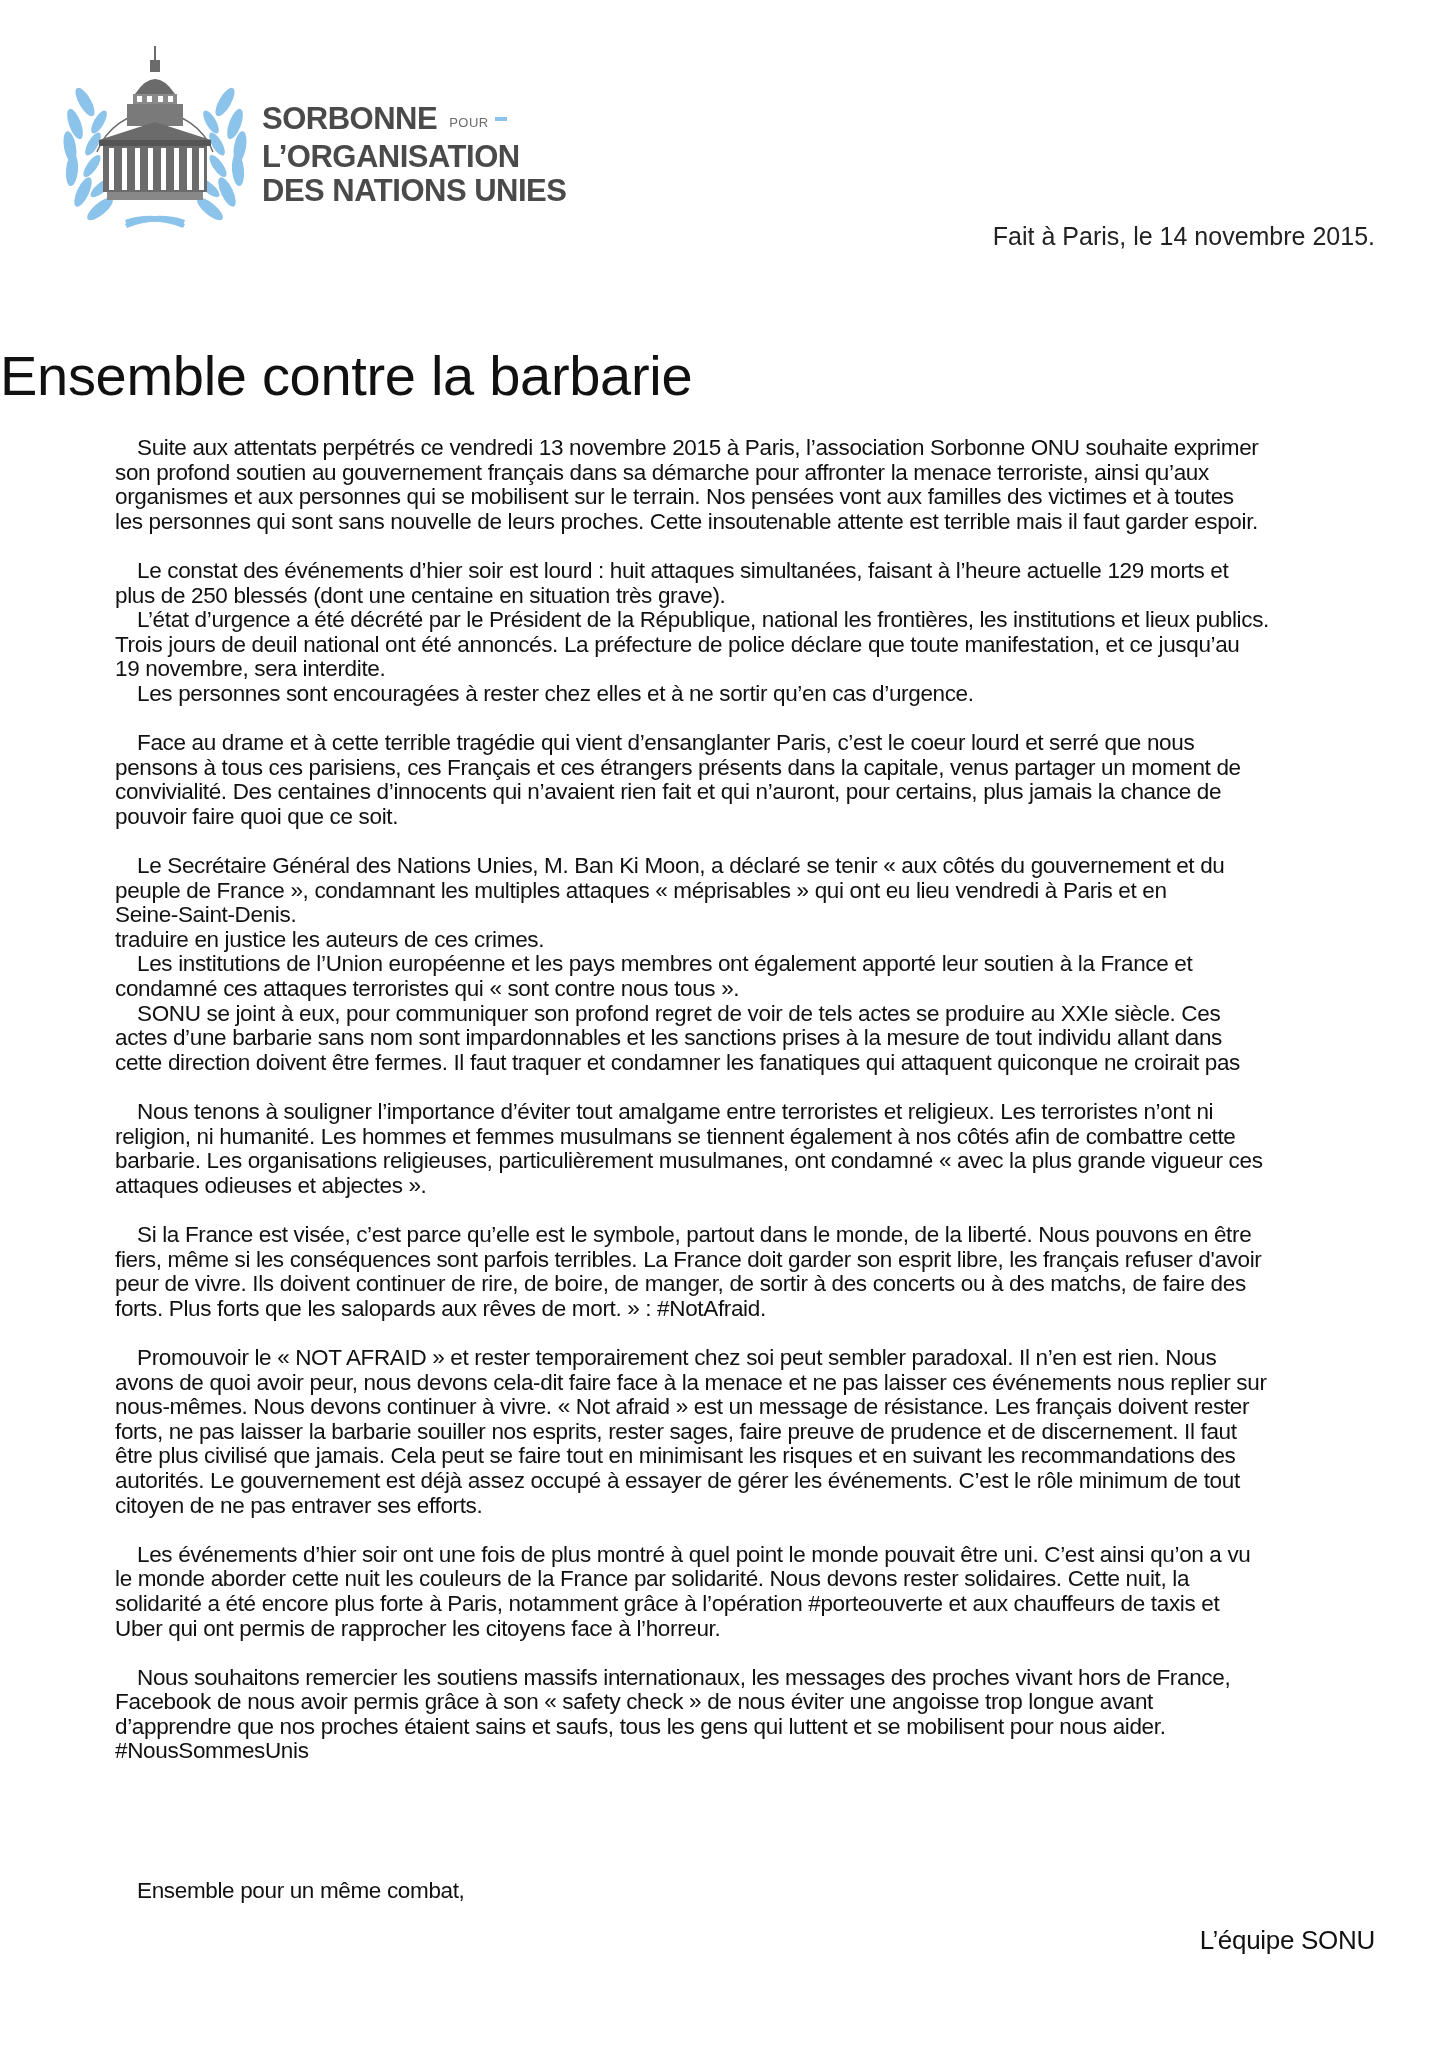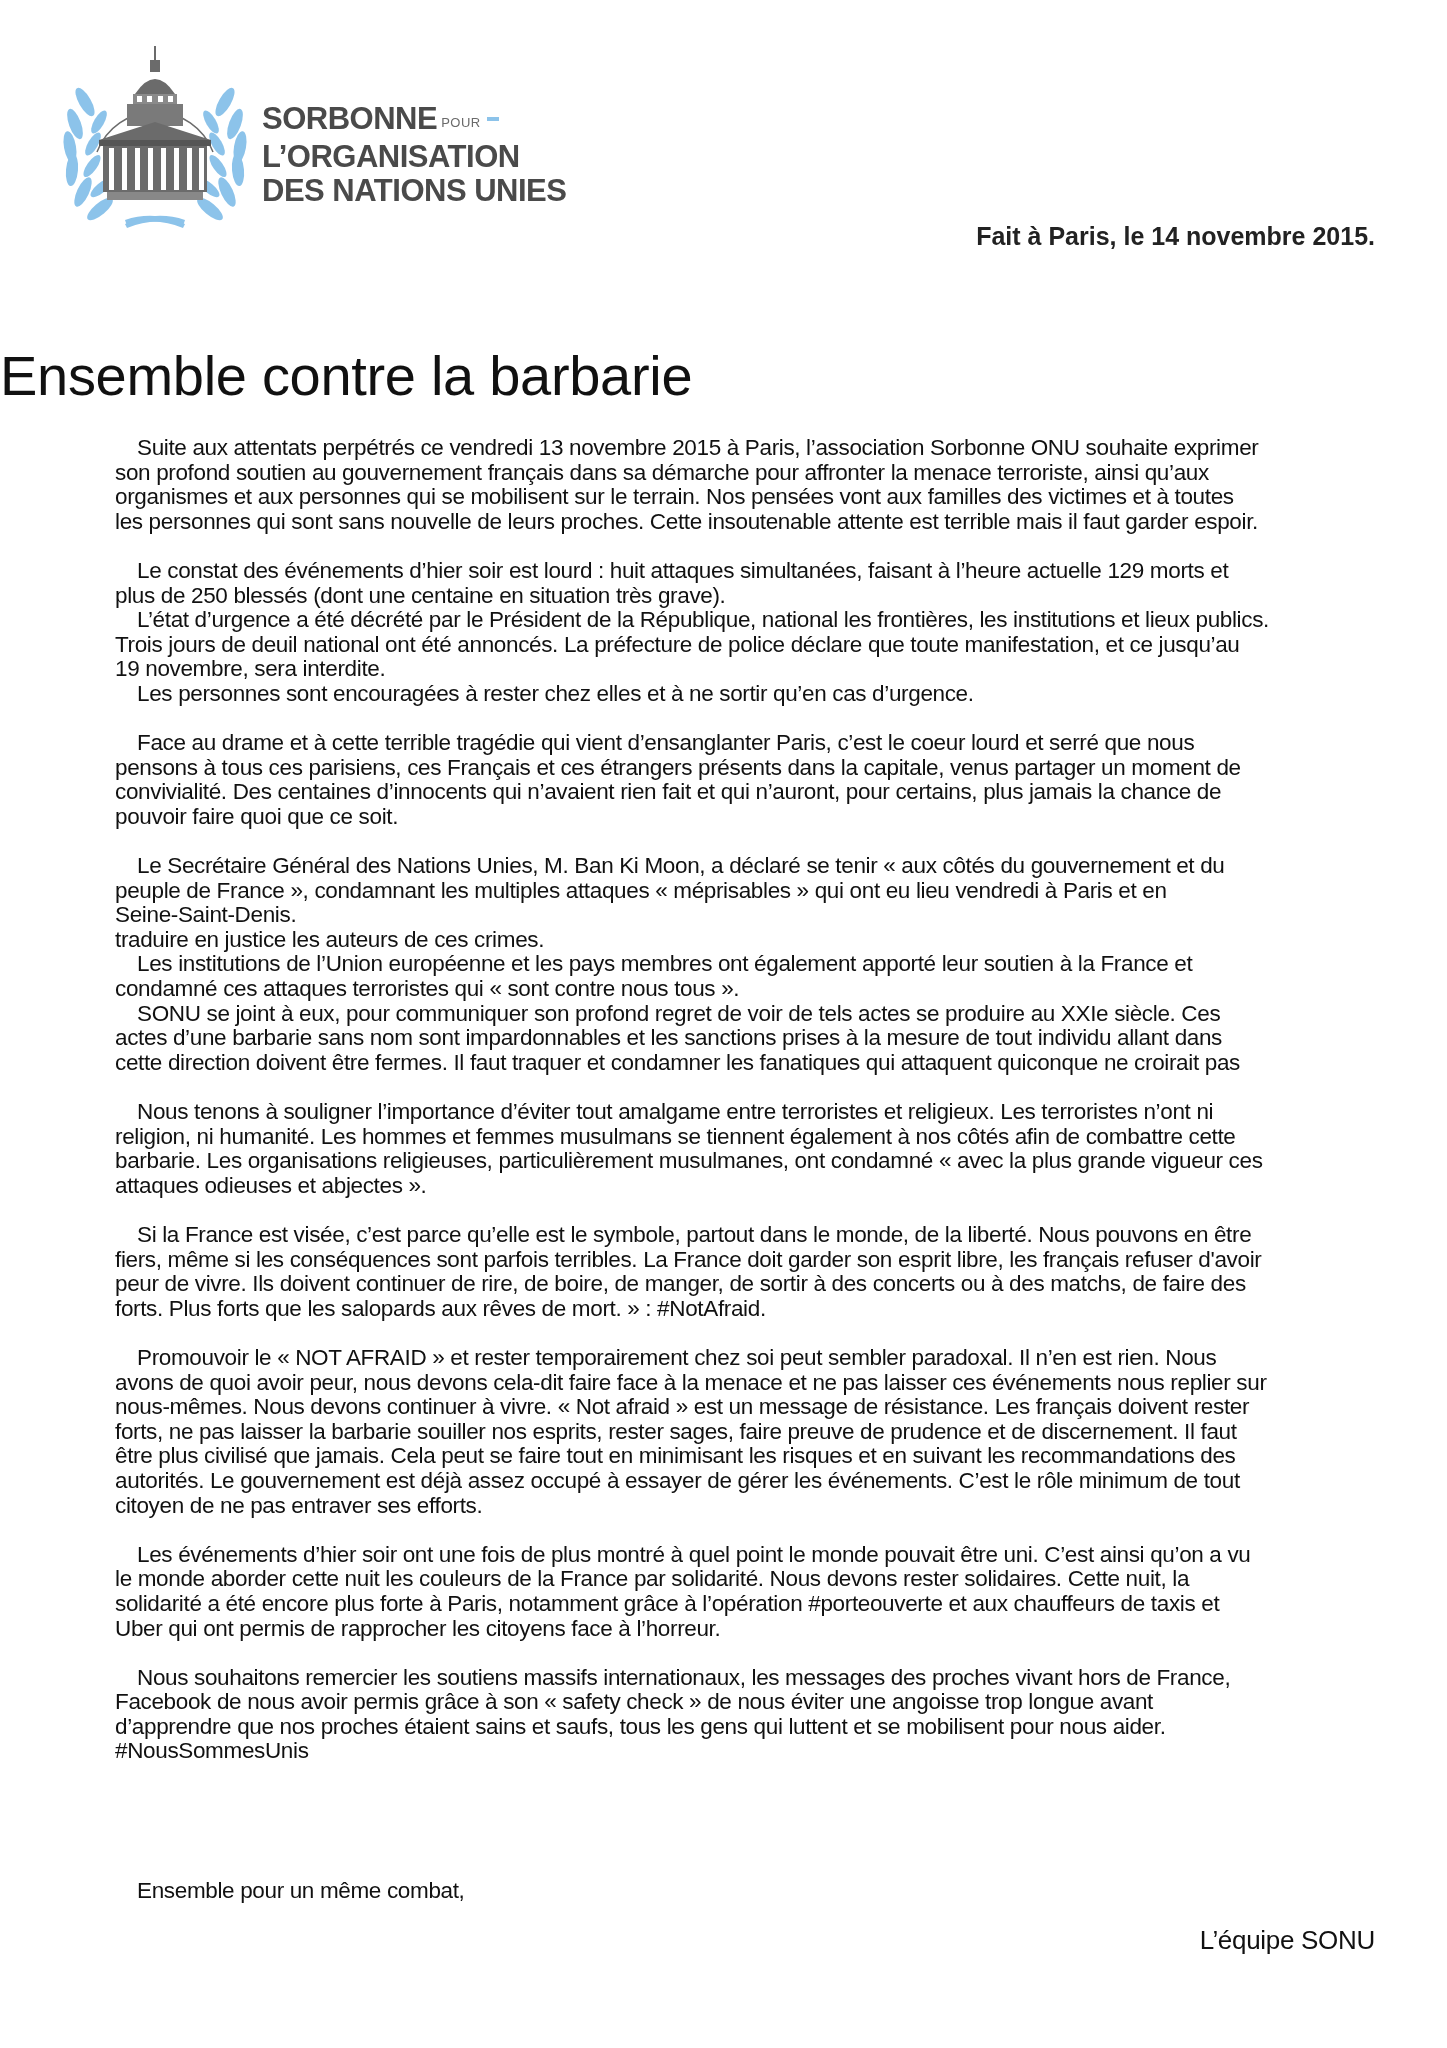--- a/index.html
+++ b/index.html
@@ -1,23 +1,23 @@
 <!DOCTYPE html>
 <html><head>
   <meta charset="utf-8">
   <style>
     html, body { margin: 0; padding: 0; background: #ffffff; }
     body { width: 1447px; height: 2048px; position: relative; overflow: hidden; color: #111; font-family: "Liberation Sans", sans-serif; }
     .logo { position: absolute; left: 55px; top: 42px; width: 200px; height: 190px; }
     .logo-text { position: absolute; left: 262px; top: 102px; color: #4a4a4a; font-family: "Liberation Sans", sans-serif; font-weight: bold; line-height: 34px; letter-spacing: -0.5px; }
     .logo-text .l1 { font-size: 31px; }
-    .logo-text .pour { font-size: 13px; font-weight: normal; letter-spacing: 0.5px; color: #6a6a6a; margin-left: 4px; vertical-align: 2px; }
+    .logo-text .pour { font-size: 13px; font-weight: normal; letter-spacing: 0.5px; color: #6a6a6a; margin-left: 12px; vertical-align: 2px; }
     .logo-text .dash { display: inline-block; width: 12px; height: 4px; background: #8cc3ea; margin-left: 6px; vertical-align: 8px; }
     .logo-text .l2, .logo-text .l3 { font-size: 31px; }
-    .date { position: absolute; right: 72px; top: 222px; font-size: 25px; color: #222; font-weight: bold; }
+    .date { position: absolute; right: 72px; top: 222px; font-size: 25px; color: #222; }
     .title { position: absolute; left: 0; width: 1447px; top: 305px; text-align: left; font-size: 56px; color: #111; font-weight: normal; letter-spacing: -0.3px; }
     .body { position: absolute; left: 115px; width: 1270px; top: 436px; font-size: 22.5px; line-height: 24.6px; color: #111; letter-spacing: -0.35px; }
     .para { margin: 0 0 24.6px 0; }
     .line { display: block; white-space: nowrap; }
     .indent { padding-left: 22px; }
     .closing { position: absolute; left: 137px; top: 1878px; font-size: 22.5px; letter-spacing: -0.35px; }
     .signature { position: absolute; right: 72px; top: 1925px; font-size: 26px; letter-spacing: -0.3px; }
   </style>
 </head>
 <body>

